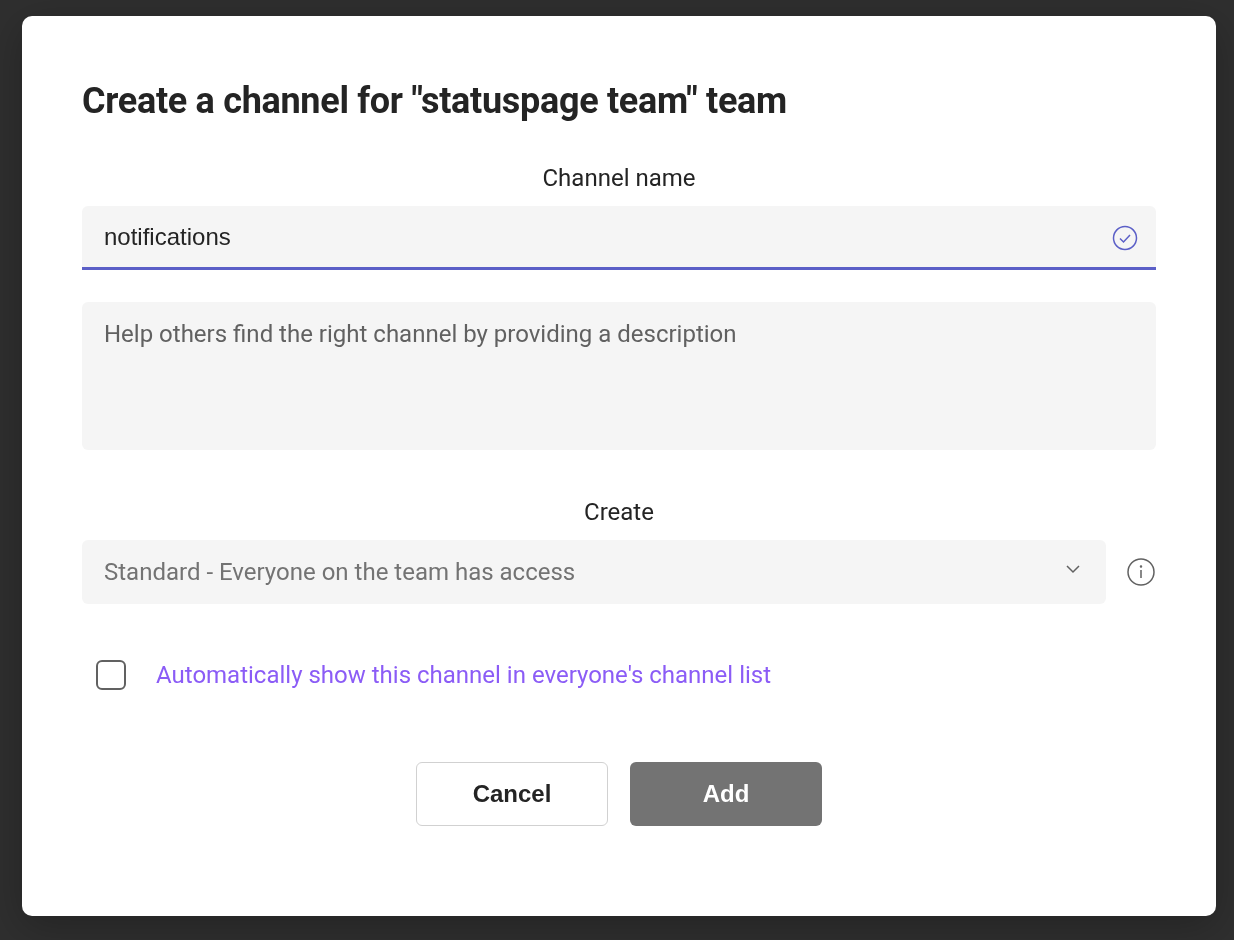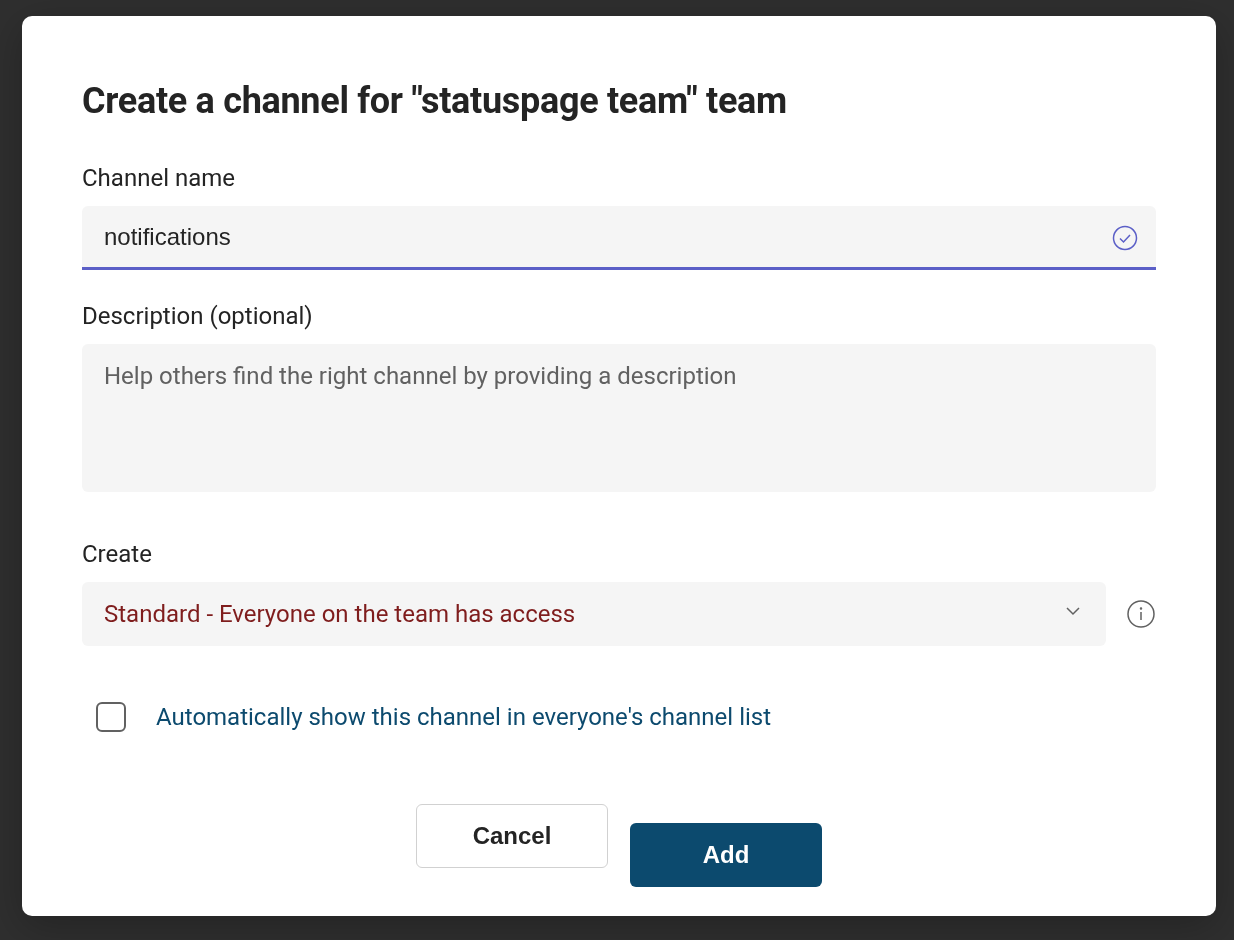--- a/index.html
+++ b/index.html
@@ -36,20 +36,21 @@
       font-weight: 700;
       color: #242424;
       margin-bottom: 42px;
       letter-spacing: -0.3px;
     }
     .field-label {
       font-size: 24px;
       color: #242424;
       margin-bottom: 14px;
       display: block;
+      text-align: center;
     }
     .input-wrap {
       position: relative;
       margin-bottom: 32px;
     }
     .text-input {
       width: 100%;
       height: 64px;
       background: #f5f5f5;
       border: none;
@@ -109,21 +110,21 @@
       flex: 1;
       height: 64px;
       background: #f5f5f5;
       border-radius: 6px;
       padding: 0 22px;
       display: flex;
       align-items: center;
       justify-content: space-between;
       cursor: pointer;
       font-size: 24px;
-      color: #7f1d1d;
+      color: #737373;
     }
     .select-chevron svg {
       stroke: #616161;
       stroke-width: 1.5;
       fill: none;
     }
     .info-icon {
       width: 30px;
       height: 30px;
       display: flex;
@@ -146,21 +147,21 @@
       width: 30px;
       height: 30px;
       border: 2px solid #616161;
       border-radius: 6px;
       background: #fff;
       cursor: pointer;
       flex-shrink: 0;
     }
     .checkbox-label {
       font-size: 24px;
-      color: #0c4a6e;
+      color: #8b5cf6;
       cursor: pointer;
     }
     .footer {
       display: flex;
       justify-content: center;
       gap: 22px;
     }
     .btn {
       height: 64px;
       padding: 0 38px;
@@ -172,24 +173,23 @@
       align-items: center;
       justify-content: center;
       min-width: 192px;
     }
     .btn-secondary {
       background: #fff;
       border: 1.5px solid #d1d1d1;
       color: #242424;
     }
     .btn-primary {
-      background: #0c4a6e;
+      background: #737373;
       border: none;
       color: #fff;
-      margin-top: 19px;
     }
   </style>
 </head>
 <body>
 
 <div class="backdrop"></div>
 
 <div class="modal">
   <h1 class="modal-title">Create a channel for "statuspage team" team</h1>
 
@@ -197,21 +197,20 @@
   <div class="input-wrap">
     <input type="text" class="text-input" value="notifications" style="">
     <span class="valid-icon">
       <svg width="26" height="26" viewBox="0 0 26 26">
         <circle cx="13" cy="13" r="11.5"></circle>
         <path d="M8 13.5 L11.5 17 L18 10"></path>
       </svg>
     </span>
   </div>
 
-  <label class="field-label">Description (optional)</label>
   <div class="textarea-wrap">
     <textarea class="textarea" placeholder="Help others find the right channel by providing a description" style=""></textarea>
   </div>
 
   <label class="field-label">Create</label>
   <div class="privacy-row">
     <div class="select">
       <span>Standard - Everyone on the team has access</span>
       <span class="select-chevron">
         <svg width="22" height="22" viewBox="0 0 22 22">

